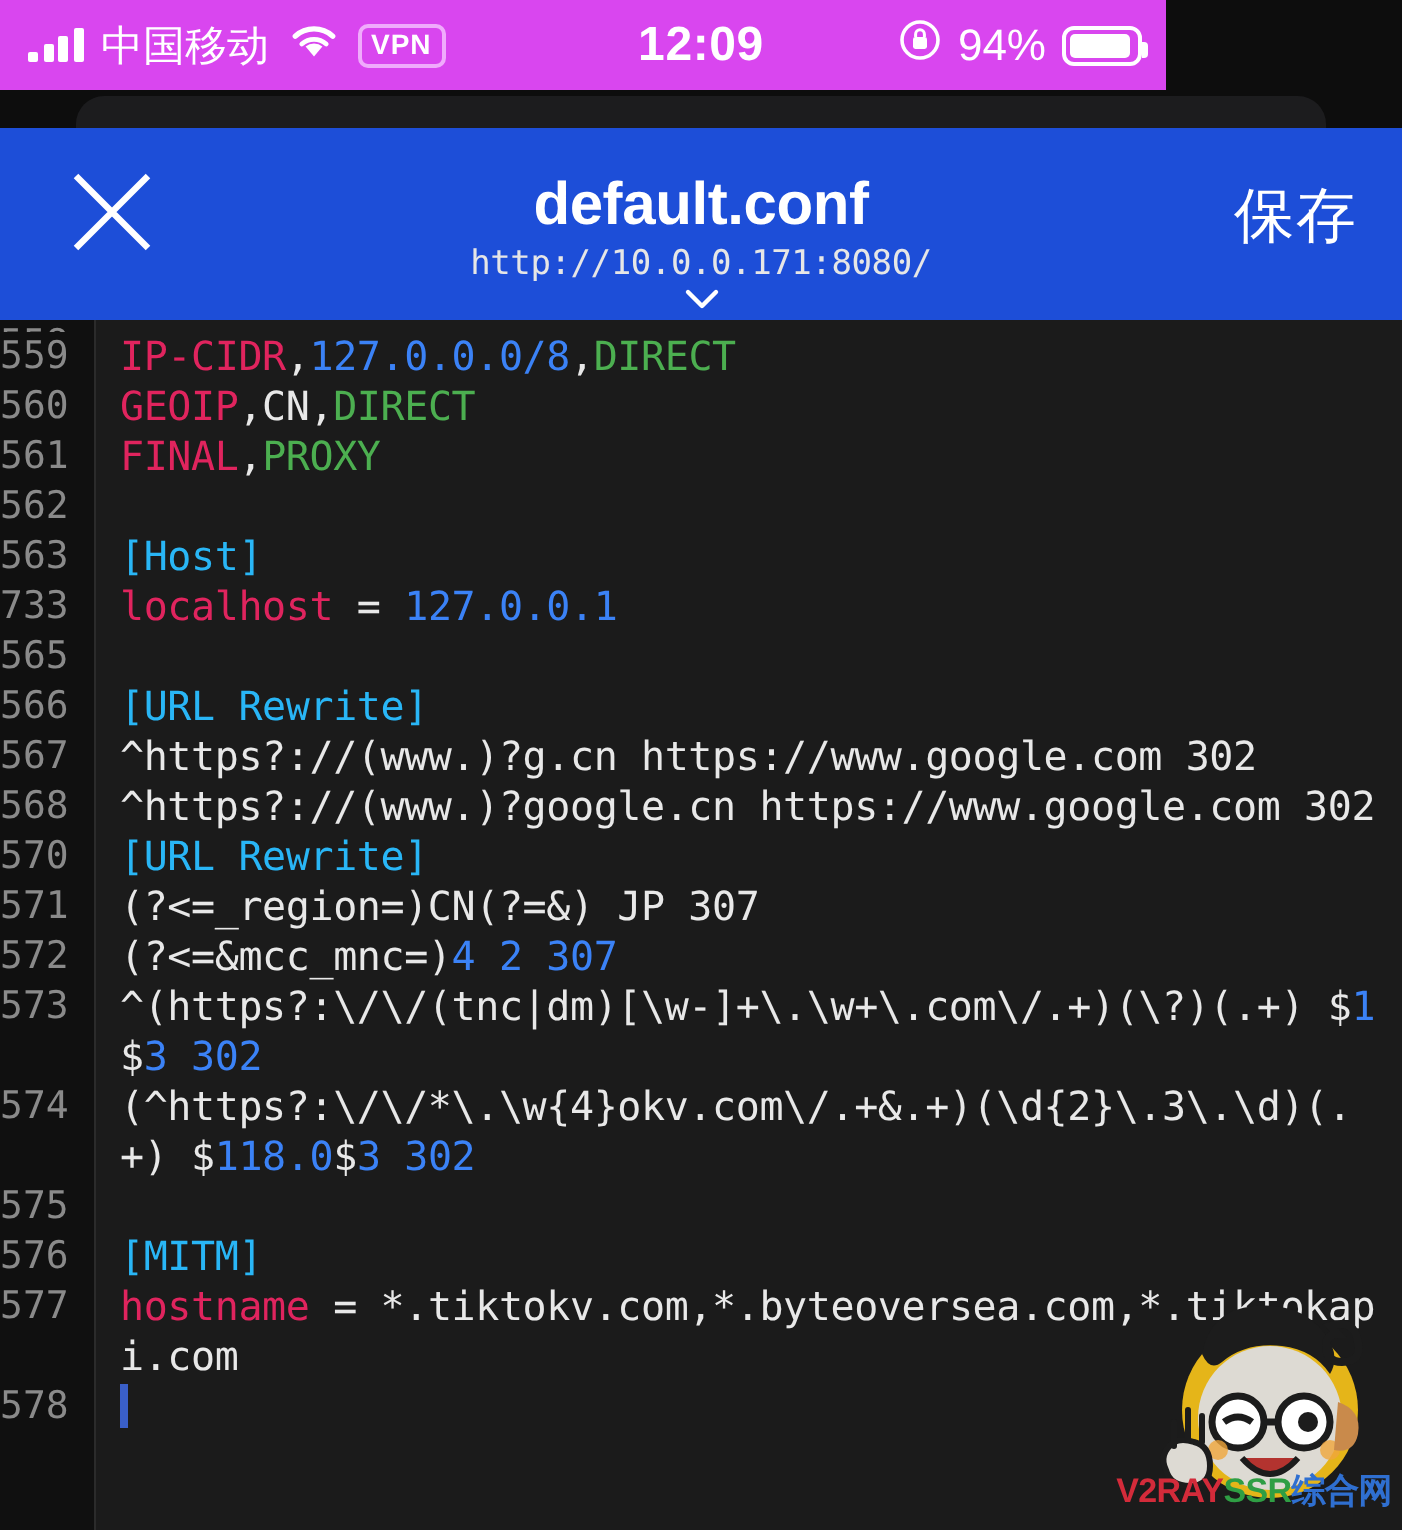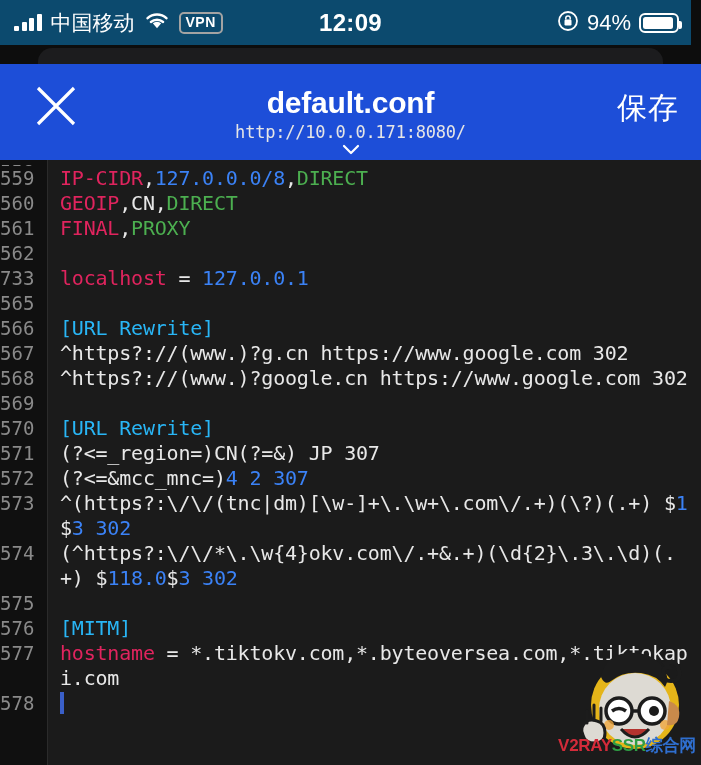--- a/index.html
+++ b/index.html
@@ -6,37 +6,37 @@
   html, body {
     width:701px; height:765px;
     background:#000;
     font-family:"Liberation Sans", sans-serif;
     overflow:hidden;
   }
   #app { position:relative; width:701px; height:765px; background:#0d0d0d; }
 
   
   .statusbar {
-    position:absolute; top:0; left:0; width:691px; height:45px;
-    background:#0c4a6e; color:#fff;
+    position:absolute; top:0; left:0; width:583px; height:45px;
+    background:#d946ef; color:#fff;
     display:flex; align-items:center;padding-left:32px;
   }
   .sb-left { position:absolute; left:14px; display:flex; align-items:center; gap:9px; }
   .sb-center { position:absolute; left:0; width:701px; text-align:center;
                font-size:24px; font-weight:600; letter-spacing:.3px; }
   .sb-right { position:absolute; right:12px; display:flex; align-items:center; gap:8px; }
   .bars { display:flex; align-items:flex-end; gap:2.5px; height:16px; }
   .bars i { display:block; width:5px; background:#fff; border-radius:1px; }
   .bars i:nth-child(1){ height:5px; }
   .bars i:nth-child(2){ height:9px; }
   .bars i:nth-child(3){ height:13px; }
   .bars i:nth-child(4){ height:17px; }
   .carrier { font-size:21px; font-weight:500; letter-spacing:0; }
   .vpn-badge {
-    border:2px solid #a3a3a3; border-radius:5px;
+    border:2px solid #f0abfc; border-radius:5px;
     padding:0px 5px 1px; font-size:14px; font-weight:700; letter-spacing:.5px;
     line-height:17px;
   }
   .battery-pct { font-size:22px; font-weight:500; }
   .batt {
     width:40px; height:20px; border:2.4px solid #fff; border-radius:6px;
     position:relative; display:flex; align-items:center; padding:2px;
   }
   .batt::after {
     content:""; position:absolute; right:-5px; top:6px;
@@ -194,42 +194,42 @@
         </div>
         <div class="row">
           <div class="lineno">561</div>
           <div class="code"><span class="kw">FINAL</span><span class="pl">,</span><span class="val">PROXY</span></div>
         </div>
         <div class="row">
           <div class="lineno">562</div>
           <div class="code">&nbsp;</div>
         </div>
         <div class="row">
+          <div class="lineno">563</div>
+          <div class="code"><span class="sec">[Host]</span></div>
+        </div>
+        <div class="row">
           <div class="lineno">733</div>
           <div class="code"><span class="key">localhost</span><span class="pl"> = </span><span class="num">127.0.0.1</span></div>
         </div>
         <div class="row">
           <div class="lineno">565</div>
           <div class="code">&nbsp;</div>
         </div>
         <div class="row">
           <div class="lineno">566</div>
           <div class="code"><span class="sec">[URL Rewrite]</span></div>
         </div>
         <div class="row">
           <div class="lineno">567</div>
           <div class="code"><span class="pl">^https?://(www.)?g.cn https://www.google.com 302</span></div>
         </div>
         <div class="row">
           <div class="lineno">568</div>
           <div class="code"><span class="pl">^https?://(www.)?google.cn https://www.google.com 302</span></div>
-        </div>
-        <div class="row">
-          <div class="lineno">569</div>
-          <div class="code">&nbsp;</div>
         </div>
         <div class="row">
           <div class="lineno">570</div>
           <div class="code"><span class="sec">[URL Rewrite]</span></div>
         </div>
         <div class="row">
           <div class="lineno">571</div>
           <div class="code"><span class="pl">(?&lt;=_region=)CN(?=&amp;) JP 307</span></div>
         </div>
         <div class="row">

